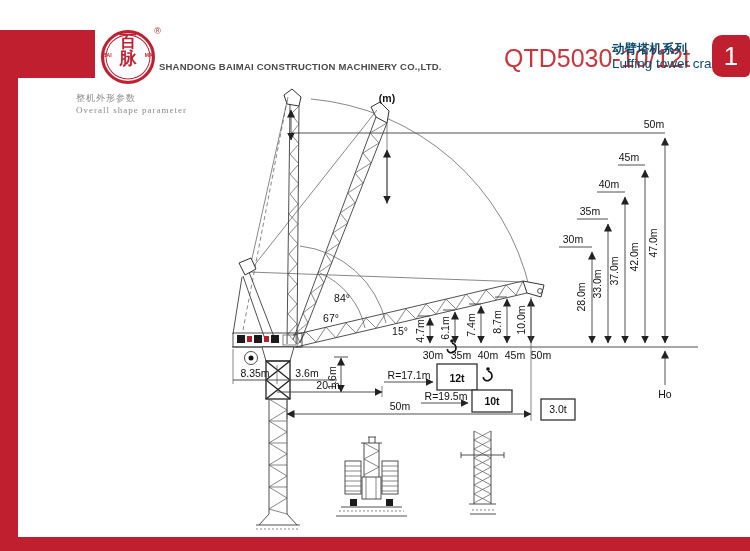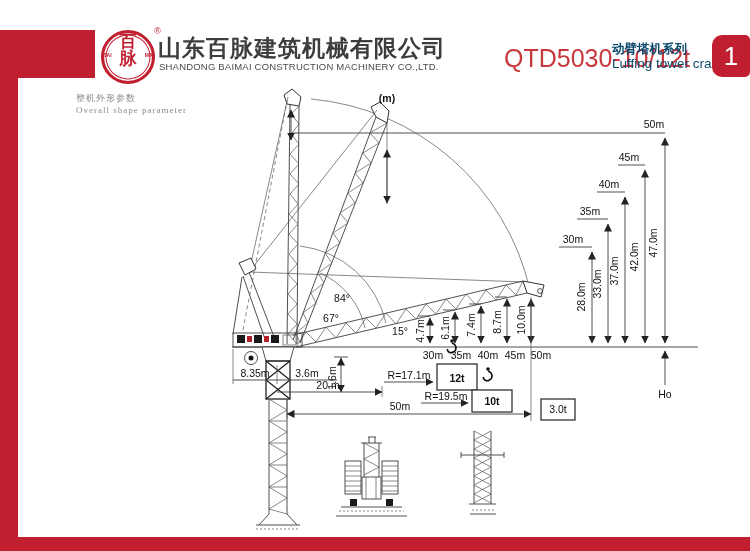--- a/index.html
+++ b/index.html
@@ -20,21 +20,21 @@
   .logo-ring{position:absolute;left:0;top:2px;width:48px;height:48px;border:3px solid #c01f2f;
         border-radius:50%;box-shadow:inset 0 0 0 1.5px #fff, inset 0 0 0 2.5px #c01f2f;}
   .logo-cn{position:absolute;left:0;top:6px;width:54px;text-align:center;color:#c01f2f;
         font-weight:bold;font-size:17px;line-height:0.98;}
   .logo-side{position:absolute;top:24px;font-size:5px;color:#c01f2f;font-weight:bold;}
   .logo-bai{left:2px;} .logo-mai{right:9px;}
   .logo-reg{position:absolute;right:2px;top:-2px;color:#c01f2f;font-size:9px;}
   
   .company-cn{position:absolute;left:158px;top:33px;font-size:23px;font-weight:bold;
         color:#3d3d3d;letter-spacing:1px;white-space:nowrap;}
-  .company-en{position:absolute;left:159px;top:61px;font-size:9.5px;font-weight:normal;
+  .company-en{position:absolute;left:159px;top:61px;font-size:9.5px;font-weight:bold;
         color:#4a4a4a;letter-spacing:.2px;white-space:nowrap;}
   .model{position:absolute;left:468px;top:44px;font-size:25px;color:#c8373c;white-space:nowrap;margin-left:36px;}
   .series{position:absolute;left:612px;top:42px;color:#0c4a6e;line-height:1.15;}
   .series-cn{font-size:12.5px;font-weight:bold;}
   .series-en{font-size:13.5px;}
   
   .section-label{position:absolute;left:76px;top:92px;color:#8a8a8a;
         font-family:Liberation Serif, serif;font-size:9px;line-height:1.35;letter-spacing:1px;}
   
   .diagram{position:absolute;left:0;top:0;width:750px;height:551px;}
@@ -60,21 +60,20 @@
   <div class="logo">
     <div class="logo-ring"></div>
     <div class="logo-cn">
       <span>百</span><br>
       <span>脉</span>
     </div>
     <span class="logo-side logo-bai">BAI</span>
     <span class="logo-side logo-mai">MAI</span>
     <span class="logo-reg">®</span>
   </div>
-  <div class="company-cn">山东百脉建筑机械有限公司</div>
   <div class="company-en">SHANDONG BAIMAI CONSTRUCTION MACHINERY CO.,LTD.</div>
   <div class="model">QTD5030-10/12t</div>
   <div class="series">
     <div class="series-cn">动臂塔机系列</div>
     <div class="series-en">Luffing tower crane</div>
   </div>
   <div class="page-tab">
     <span>1</span>
   </div>
 

